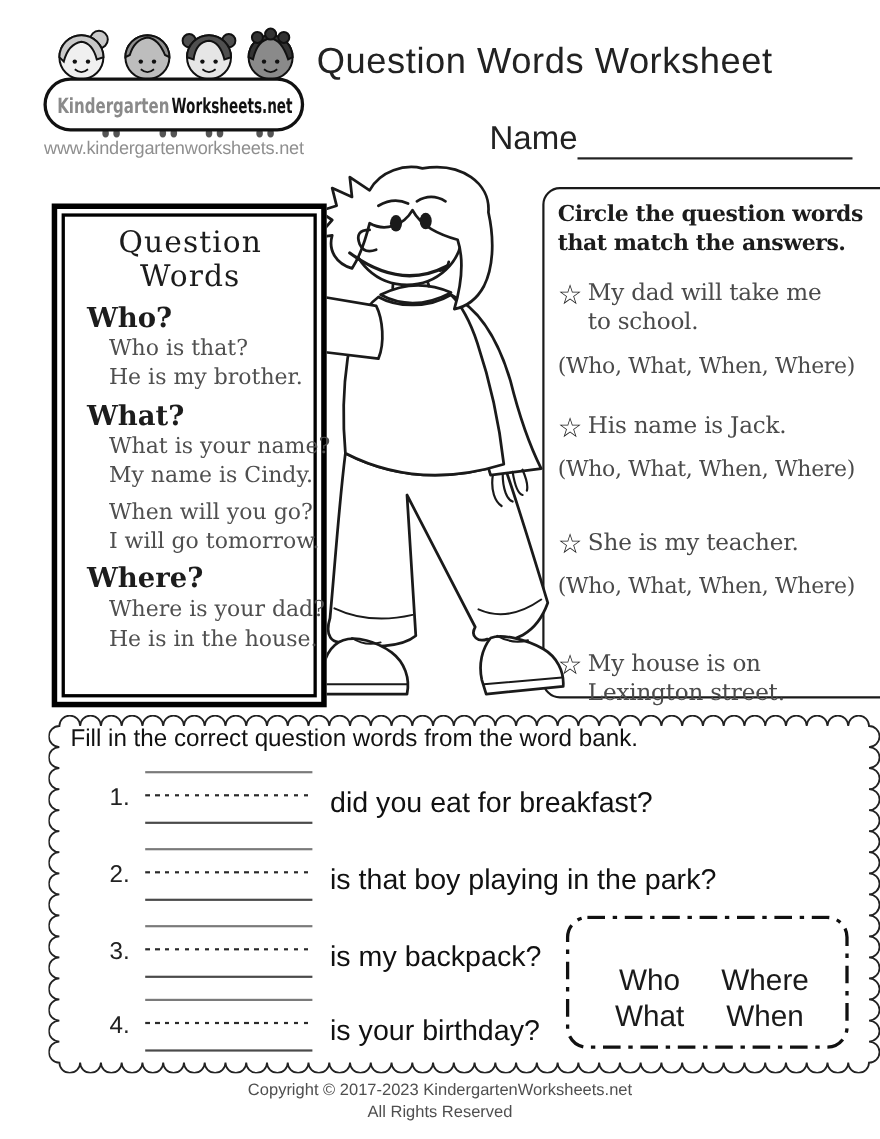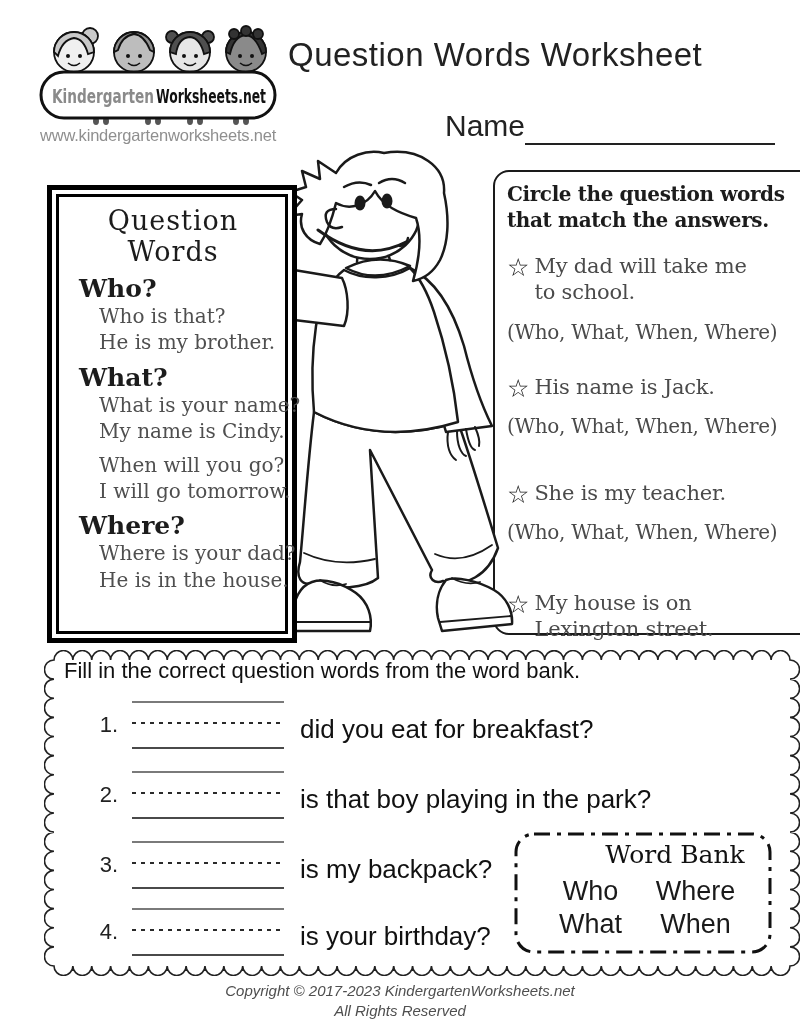--- a/index.html
+++ b/index.html
@@ -1,18 +1,18 @@
 <!DOCTYPE html>
 <html><head>
 <meta charset="utf-8">
 <style>
   html,body{margin:0;padding:0;background:#fff;}
   .page{position:relative;width:800px;height:1035px;background:#fff;overflow:hidden;
         font-family:"Liberation Sans",sans-serif;color:#1a1a1a;}
-  .serif{font-family:"DejaVu Serif",serif;padding-left:32px;}
+  .serif{font-family:"DejaVu Serif",serif;}
 
   
   .logo-svg{position:absolute;left:38px;top:20px;}
   .site-url{position:absolute;left:40px;top:126px;font-size:16.5px;color:#8f8f8f;letter-spacing:-0.2px;}
   .page-title{position:absolute;left:288px;top:36px;font-size:33px;letter-spacing:.5px;color:#222;font-weight:400;margin:0;}
   .name-row{position:absolute;left:445px;top:109px;width:330px;display:flex;}
   .name-label{font-size:30px;color:#222;}
   .name-line{flex:1;border-bottom:2px solid #222;height:34px;}
 
   
@@ -50,21 +50,21 @@
   .fq{font-size:26px;color:#111;margin-left:16px;padding-top:8px;white-space:nowrap;}
   .i1{top:51px;} .i2{top:121px;} .i3{top:191px;} .i4{top:258px;}
 
   .word-bank{position:absolute;left:470px;top:182px;width:258px;height:122px;}
   .wb-border{position:absolute;inset:0;}
   .wb-title{position:absolute;top:8px;width:100%;text-align:center;font-size:25px;color:#111;}
   .wb-grid{position:absolute;top:44px;left:24px;right:24px;display:grid;grid-template-columns:1fr 1fr;
            row-gap:2px;text-align:center;font-size:27px;color:#1a1a1a;}
 
   
-  .footer{position:absolute;top:981px;width:100%;text-align:center;color:#4f4f4f;font-size:15px;line-height:1.35;font-style:italic;}
+  .footer{position:absolute;top:981px;width:100%;text-align:center;color:#4f4f4f;font-size:15px;line-height:1.35;}
 </style>
 </head>
 <body>
 
 <div class="page">
 
   <svg class="logo-svg" width="240" height="106" viewBox="0 0 240 106">
     <g stroke="#111" stroke-width="1.8">
       <circle cx="52" cy="16" r="8" fill="#c9c9c9"></circle>
       <circle cx="36" cy="32" r="20" fill="#f0f0f0"></circle>
@@ -242,21 +242,20 @@
     <div class="fill-item i4">
       <span class="fi-num">4.</span>
       <span class="guide"></span>
       <span class="fq">is your birthday?</span>
     </div>
 
     <div class="word-bank">
       <svg class="wb-border" width="258" height="122" viewBox="0 0 258 122">
         <rect x="2" y="2" width="254" height="118" rx="18" fill="none" stroke="#111" stroke-width="3" stroke-dasharray="16 7 4 7"></rect>
       </svg>
-      <div class="wb-title serif">Word Bank</div>
       <div class="wb-grid">
         <span>Who</span>
         <span>Where</span>
         <span>What</span>
         <span>When</span>
       </div>
     </div>
   </section>
 
   <div class="footer">

